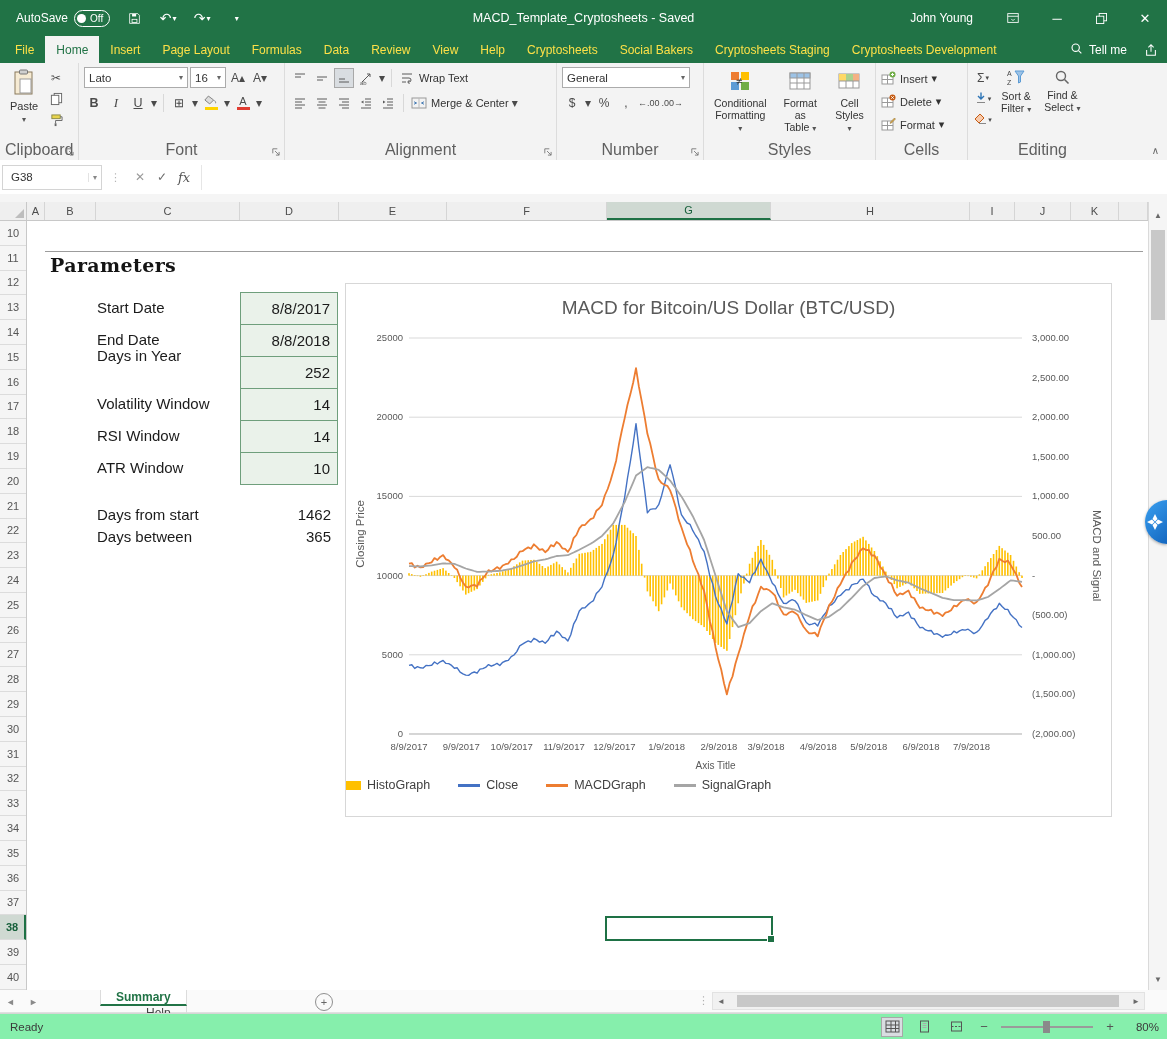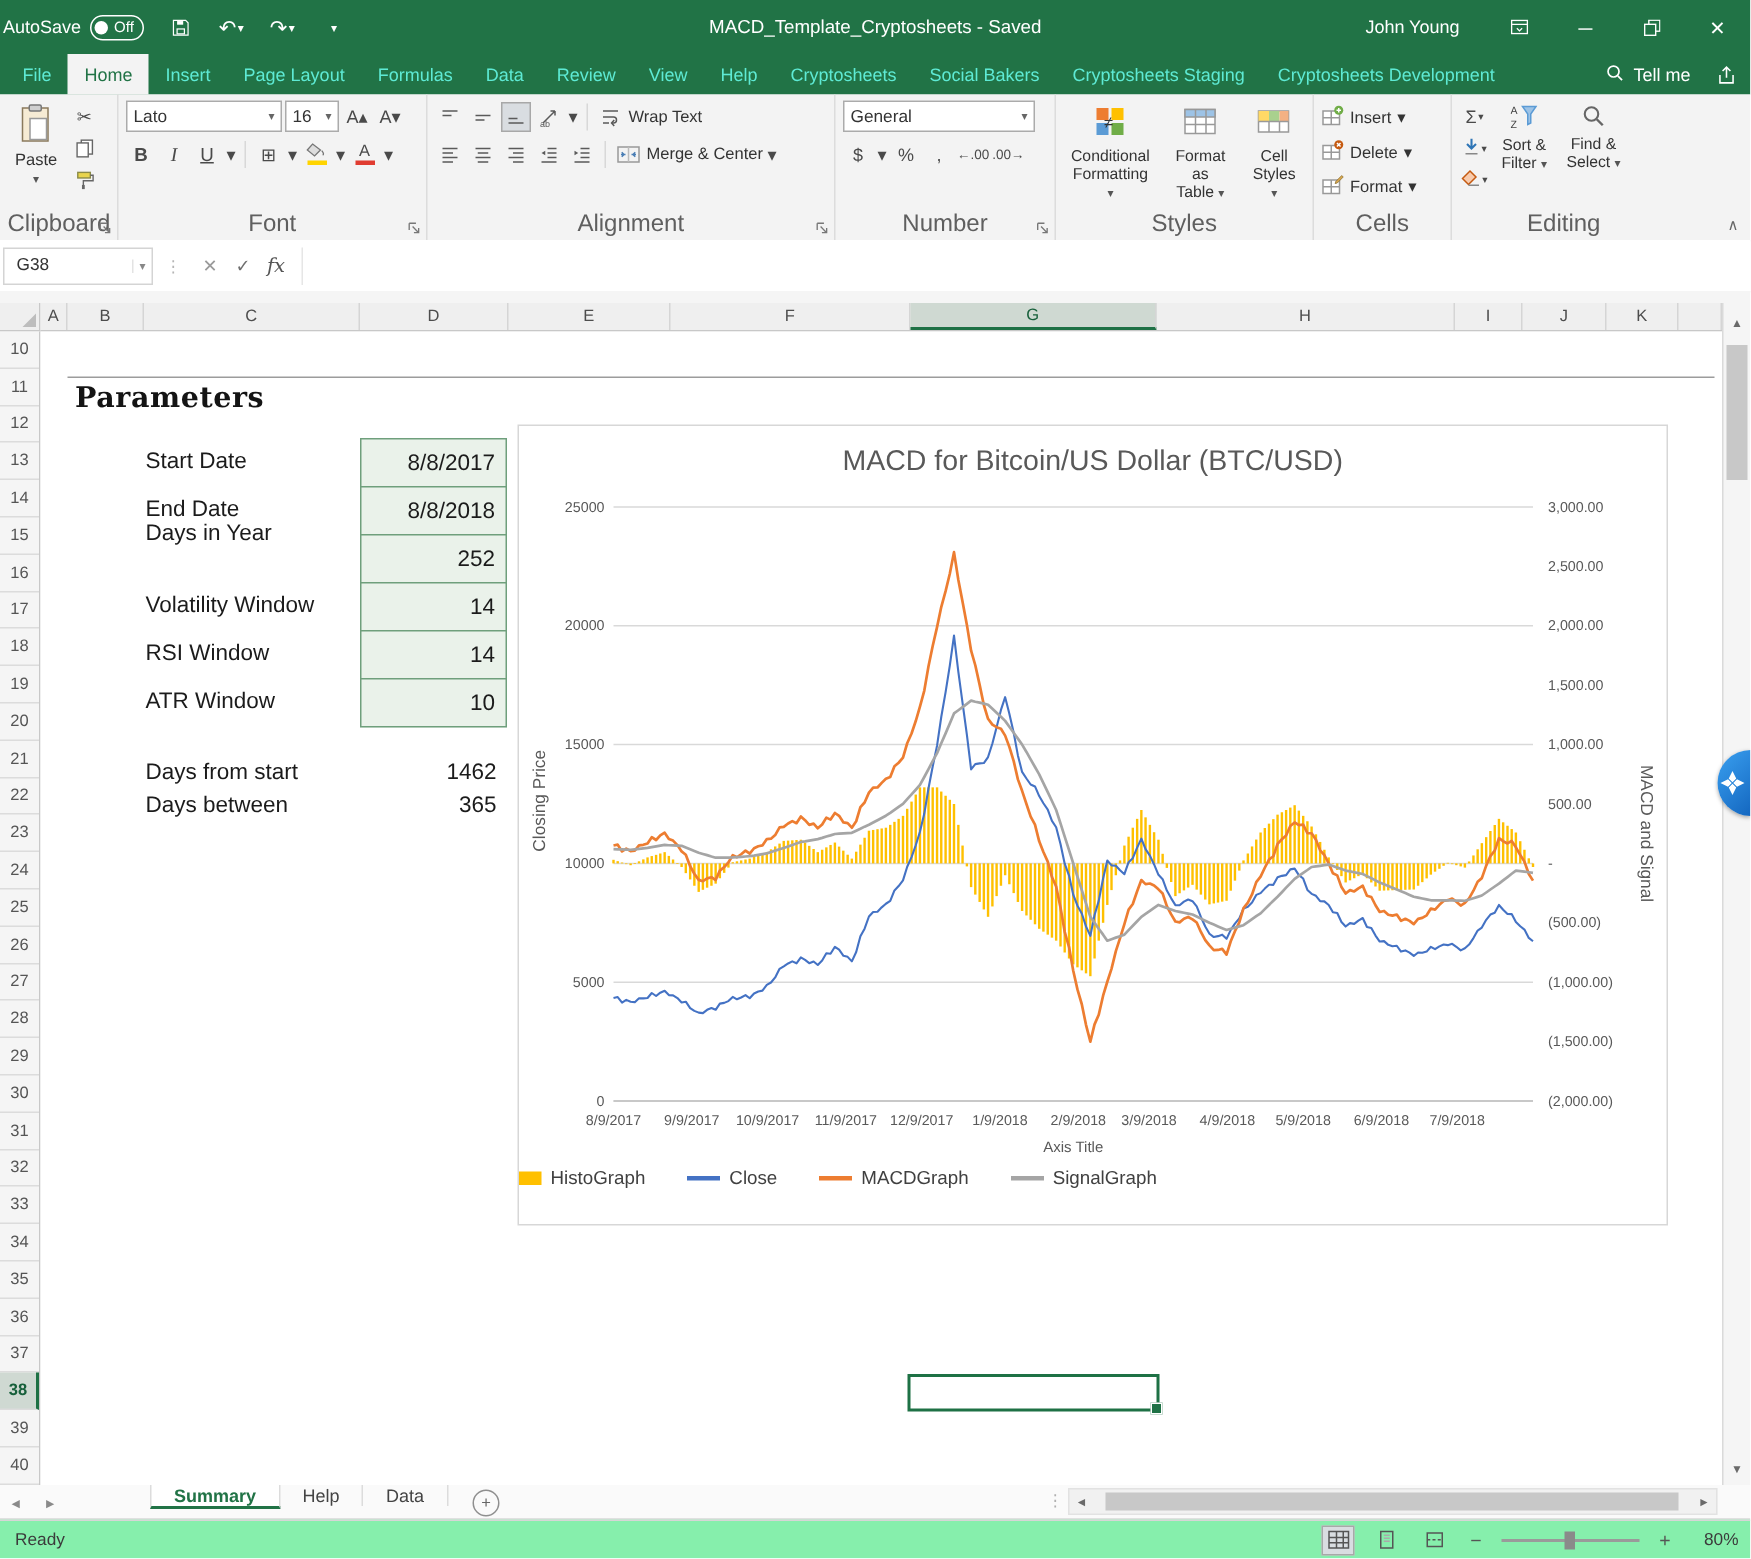--- a/index.html
+++ b/index.html
@@ -1,32 +1,32 @@
 <!DOCTYPE html>
 <html><head>
 <meta charset="utf-8">
 <style>
   html,body{margin:0;padding:0;background:#fff;}
   #app{position:relative;width:1167px;height:1039px;overflow:hidden;font-family:"Liberation Sans",sans-serif;background:#fff;font-size:12px;color:#262626;}
   
   .titlebar{position:absolute;left:0;top:0;width:1167px;height:36px;background:#217346;color:#fff;display:flex;align-items:center;}
-  .tb-left{display:flex;align-items:center;gap:14px;padding-left:2px;}
+  .tb-left{display:flex;align-items:center;gap:14px;padding-left:16px;}
   .autosave{display:flex;align-items:center;gap:6px;font-size:12px;}
   .pill{display:inline-flex;align-items:center;gap:4px;border:1px solid #fff;border-radius:9px;height:15px;padding:0 6px 0 2px;font-size:10px;}
   .knob{width:9px;height:9px;border-radius:50%;background:#fff;display:inline-block;}
   .tb-btn{display:inline-flex;align-items:center;justify-content:center;min-width:20px;height:26px;font-size:14px;color:#fff;cursor:default;}
   .tb-btn .dd{font-size:8px;margin-left:1px;}
   .tb-title{position:absolute;left:0;right:0;text-align:center;font-size:12.5px;pointer-events:none;}
   .tb-right{position:absolute;right:0;top:0;height:36px;display:flex;align-items:center;gap:0;}
   .tb-right .uname{font-size:12px;margin-right:18px;}
   .winbtn{width:44px;height:36px;display:flex;align-items:center;justify-content:center;font-size:13px;}
   
   .tabrow{position:absolute;left:0;top:36px;width:1167px;height:27px;background:#217346;display:flex;align-items:stretch;}
   #ribbon-tabs{display:flex;align-items:stretch;padding-left:4px;}
-  .rtab{display:flex;align-items:center;padding:0 11px;color:#5eead4;font-size:12px;white-space:nowrap;}
+  .rtab{display:flex;align-items:center;padding:0 11px;color:#fde047;font-size:12px;white-space:nowrap;}
   .rtab.active{background:#f3f3f3;color:#217346;}
   .tab-right{position:absolute;right:6px;top:0;height:27px;display:flex;align-items:center;gap:14px;}
   .tellme{display:flex;align-items:center;gap:6px;color:#fff;font-size:12px;}
   
   .ribbon{position:absolute;left:0;top:63px;width:1167px;height:97px;background:#f3f3f3;border-bottom:1px solid #e1e1e1;display:flex;align-items:stretch;}
   .rgroup{position:relative;display:flex;flex-direction:column;box-sizing:border-box;padding:3px 5px 0 5px;}
   .rgroup + .rgroup{border-left:1px solid #dcdcdc;}
   .gbody{flex:1;display:flex;align-items:flex-start;gap:3px;}
   .glabel{height:18px;font-size:16px;color:#5f5f5f;text-align:center;line-height:16px;position:relative;}
   .launcher{position:absolute;right:-2px;bottom:3px;width:12px;height:12px;display:inline-flex;align-items:center;justify-content:center;}
@@ -94,21 +94,21 @@
   .selbox{position:absolute;left:578px;top:695px;width:168px;height:25px;border:2px solid #1e7145;box-sizing:border-box;background:transparent;}
   .fillhandle{position:absolute;right:-4px;bottom:-4px;width:6px;height:6px;background:#1e7145;border:1px solid #fff;}
   
   .vscroll{position:absolute;right:0;top:202px;width:19px;height:788px;background:#f5f5f5;border-left:1px solid #dadada;box-sizing:border-box;}
   .varrow{position:absolute;left:0;width:18px;height:18px;display:flex;align-items:center;justify-content:center;font-size:8px;color:#6a6a6a;}
   .varrow.top{top:4px;} .varrow.bottom{bottom:2px;}
   .vthumb{position:absolute;left:2px;top:28px;width:14px;height:90px;background:#c8c8c8;}
   
   .sheettabs{position:absolute;left:0;top:990px;width:1167px;height:23px;background:#fafafa;border-bottom:1px solid #e0e0e0;box-sizing:border-box;}
   .tabnav{position:absolute;left:6px;top:0;height:23px;display:flex;align-items:center;gap:14px;color:#8a8a8a;font-size:9px;}
-  #sheet-tab-list{position:absolute;left:100px;top:0;height:23px;display:flex;align-items:flex-start;}
+  #sheet-tab-list{position:absolute;left:100px;top:0;height:23px;display:flex;align-items:flex-end;flex-direction:column;}
   .stab{padding:0 15px;display:flex;align-items:center;font-size:12px;color:#444;border-right:1px solid #dcdcdc;box-sizing:border-box;}
   .stab.active{background:#fff;color:#217346;font-weight:bold;border-bottom:2px solid #217346;border-left:1px solid #dcdcdc;}
   .newsheet{position:absolute;left:315px;top:3px;width:16px;height:16px;border:1px solid #8f8f8f;border-radius:50%;display:flex;align-items:center;justify-content:center;font-size:11px;color:#666;}
   .tabsplit{position:absolute;left:698px;top:4px;color:#b0b0b0;font-size:11px;}
   .hscroll{position:absolute;left:712px;right:22px;top:2px;height:18px;background:#f1f1f1;border:1px solid #e2e2e2;box-sizing:border-box;}
   .harrow{position:absolute;top:0;width:16px;height:16px;display:flex;align-items:center;justify-content:center;font-size:8px;color:#6a6a6a;}
   .harrow.left{left:0;} .harrow.right{right:0;}
   .hthumb{position:absolute;left:24px;top:2px;width:382px;height:12px;background:#c8c8c8;}
   
   .statusbar{position:absolute;left:0;top:1013px;width:1167px;height:26px;background:#86efac;border-top:1px solid #d6d6d6;box-sizing:border-box;display:flex;align-items:center;}

